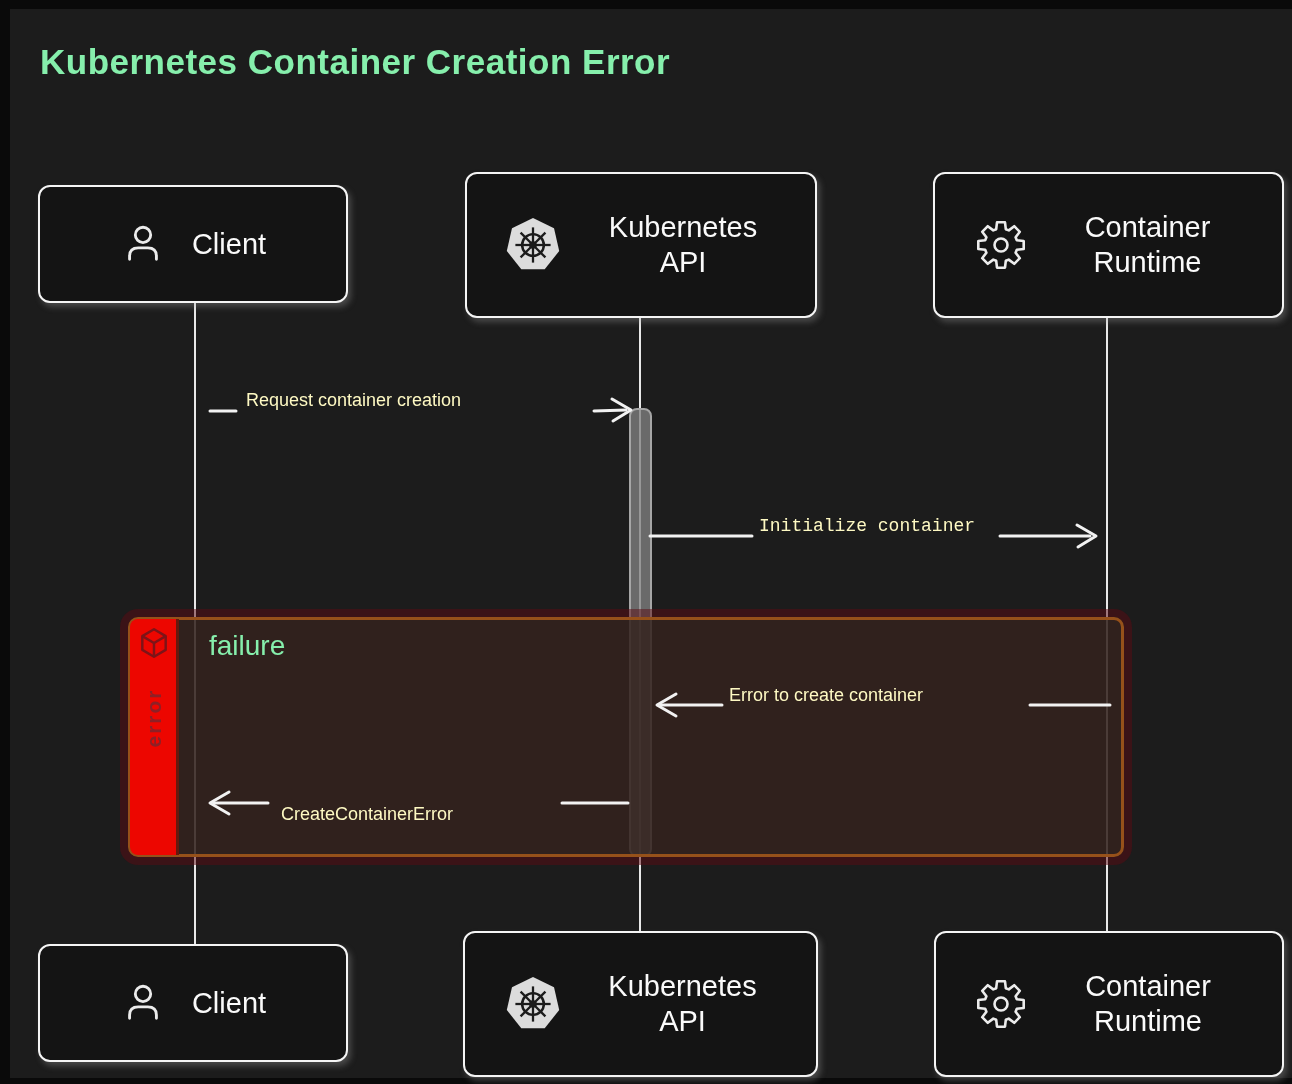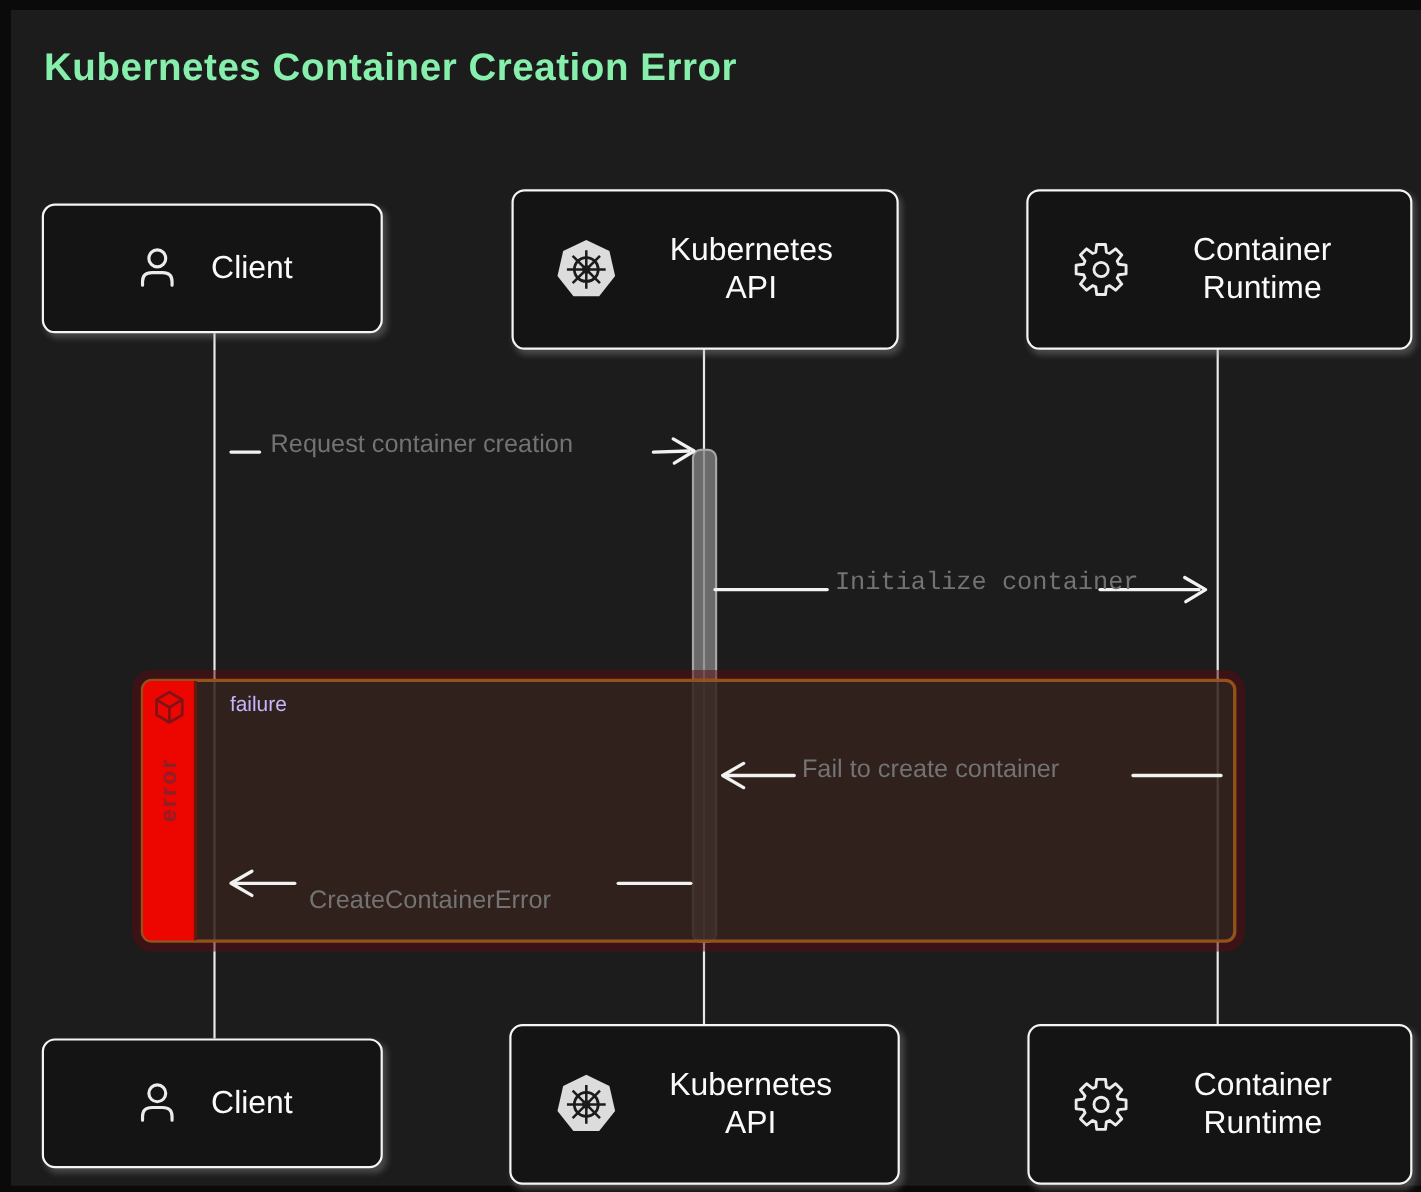--- a/index.html
+++ b/index.html
@@ -11,23 +11,23 @@
   .lines-layer{z-index:1;}
   .activation{position:absolute;left:629px;top:408px;width:23px;height:449px;
       background:rgba(128,128,128,0.78);border:2px solid #a6a6a6;border-radius:8px;z-index:2;box-sizing:border-box;}
   .error-region{position:absolute;left:128px;top:617px;width:996px;height:240px;box-sizing:border-box;
       background:rgba(52,35,30,0.87);border:3px solid #96511a;border-radius:10px;
       box-shadow:0 0 0 8px rgba(90,9,18,0.5);z-index:3;}
   .error-bar{position:absolute;left:-1px;top:-1px;bottom:-1px;width:49px;background:#ed0600;
       border-right:3px solid rgba(86,28,16,0.9);border-radius:8px 0 0 8px;box-sizing:border-box;}
   .error-rot-label{position:absolute;left:-41px;top:87px;width:130px;height:24px;transform:rotate(-90deg);
       text-align:center;font-size:21px;letter-spacing:2px;color:#8d2026;font-weight:600;}
-  .error-title{position:absolute;left:78px;top:10px;font-size:19px;color:#c4b5fd;}
+  .error-title{position:absolute;left:78px;top:10px;font-size:28px;color:#86efac;}
   .cube{position:absolute;left:7px;top:6px;}
-  .msg-label{position:absolute;font-size:23px;color:#737373;z-index:5;white-space:nowrap;}
+  .msg-label{position:absolute;font-size:18px;color:#fef9c3;z-index:5;white-space:nowrap;}
   .arrows-layer{z-index:4;}
   .actor-box{position:absolute;box-sizing:border-box;background:#141414;border:2.5px solid #f5f5f5;
       border-radius:12px;box-shadow:3px 4px 6px rgba(160,160,160,0.35);display:flex;align-items:center;
       justify-content:center;gap:26px;z-index:6;}
   .actor-label{display:block;color:#fafafa;font-size:29px;line-height:1.2;text-align:center;}
   .lbl-wrap{max-width:190px;}
   .b-client-top{left:38px;top:185px;width:310px;height:118px;}
   .b-k8s-top{left:465px;top:172px;width:352px;height:146px;}
   .b-run-top{left:933px;top:172px;width:351px;height:146px;}
   .b-client-bot{left:38px;top:944px;width:310px;height:118px;}
@@ -83,21 +83,21 @@
     <g>
       <polyline points="229,792 210,803 229,814"></polyline>
       <line x1="214" y1="803" x2="268" y2="803"></line>
       <line x1="562" y1="803" x2="628" y2="803"></line>
     </g>
   </g>
 </svg>
 
 <div class="msg-label" style="left:246px;top:390px;">Request container creation</div>
 <div class="msg-label" style="left:759px;top:516px;font-family:Liberation Mono, monospace;">Initialize container</div>
-<div class="msg-label" style="left:729px;top:685px;">Fail to create container</div>
+<div class="msg-label" style="left:729px;top:685px;">Error to create container</div>
 <div class="msg-label" style="left:281px;top:804px;">CreateContainerError</div>
 
 <div class="actor-box b-client-top">
   <svg width="46" height="46" viewBox="0 0 48 48">
     <g fill="none" stroke="#ececec" stroke-width="3" stroke-linecap="round">
       <circle cx="24" cy="14.5" r="8"></circle>
       <path d="M10 40 V36.5 Q10 28 19 28 H29 Q38 28 38 36.5 V40"></path>
     </g>
   </svg>
   <span class="actor-label">Client</span>

